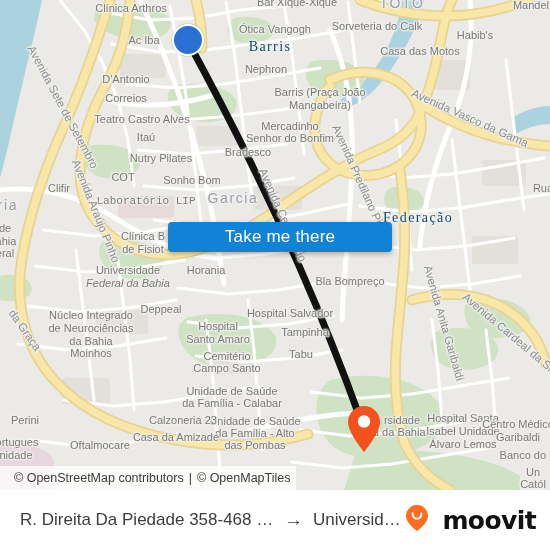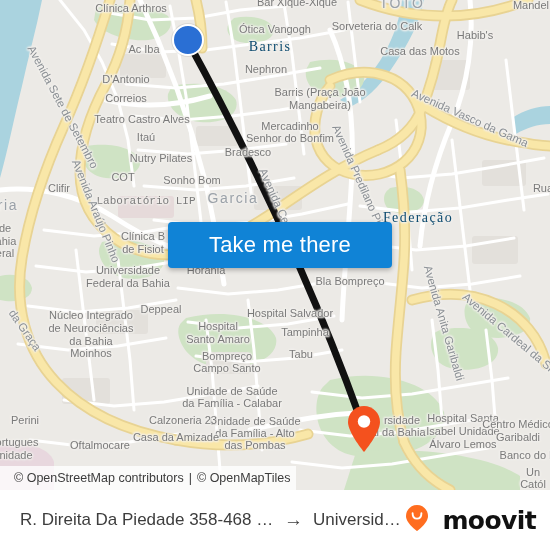--- a/index.html
+++ b/index.html
@@ -42,24 +42,24 @@
     background:#2a6fd4;border:2px solid #ffffff;
     left:172px;top:24px;
     box-shadow:0 0 0 1px rgba(0,0,0,.08);
   }
   #dest-pin{
     position:absolute;left:348px;top:406px;width:32px;height:46px;
   }
 
   
   #take-me-there{
-    position:absolute;left:168px;top:222px;width:224px;height:46px;
+    position:absolute;left:168px;top:222px;width:224px;height:30px;
     background:#1083d6;color:#ffffff;border:none;border-radius:4px;
     font-family:"Liberation Sans", sans-serif;
-    font-size:22px;letter-spacing:.2px;
+    font-size:17px;letter-spacing:.2px;
     cursor:pointer;
     box-shadow:0 2px 5px rgba(0,0,0,.28);
     display:flex;align-items:center;justify-content:center;
     padding:0;
   }
 
   
   #attribution{
     position:absolute;left:0;bottom:0;height:24px;
     background:rgba(255,255,255,.78);
@@ -226,21 +226,21 @@
             <path d="M196,0 C200,16 202,32 202,48"></path>
           </g>
         </g>
 
         <path d="M186,38 C230,118 268,196 300,268 C322,318 342,368 360,418" stroke="#111111" stroke-width="7" fill="none" stroke-linecap="round"></path>
       </g>
     </svg>
 
     <div id="map-labels">
         <div class="maplabel poi" style="left: 131px; top: 8px;">Clínica Arthros</div>
-        <div class="maplabel poi" style="left: 144px; top: 49px;">Ac Iba</div>
+        <div class="maplabel poi" style="left: 144px; top: 40px;">Ac Iba</div>
         <div class="maplabel poi" style="left: 126px; top: 79px;">D'Antonio</div>
         <div class="maplabel poi" style="left: 126px; top: 98px;">Correios</div>
         <div class="maplabel poi" style="left: 142px; top: 119px;">Teatro Castro Alves</div>
         <div class="maplabel poi" style="left: 146px; top: 137px;">Itaú</div>
         <div class="maplabel poi" style="left: 161px; top: 158px;">Nutry Pilates</div>
         <div class="maplabel poi" style="left: 59px; top: 188px;">Clifir</div>
         <div class="maplabel poi" style="left: 123px; top: 177px;">COT</div>
         <div class="maplabel poi" style="left: 192px; top: 180px;">Sonho Bom</div>
         <div class="maplabel poi" style="left: 146px; top: 201px; font-family: Liberation Mono, monospace;">Laboratório LIP</div>
         <div class="maplabel poi" style="left: 238px; top: 152px; padding-left: 20px;">Bradesco</div>
@@ -252,34 +252,34 @@
         <div class="maplabel poi" style="left: 475px; top: 35px;">Habib's</div>
         <div class="maplabel poi" style="left: 320px; top: 92px;">Barris (Praça João</div>
         <div class="maplabel poi" style="left: 320px; top: 105px;">Mangabeira)</div>
         <div class="maplabel poi" style="left: 290px; top: 126px;">Mercadinho</div>
         <div class="maplabel poi" style="left: 290px; top: 138px;">Senhor do Bonfim</div>
         <div class="maplabel area" style="left: 233px; top: 198px;">Garcia</div>
         <div class="maplabel hood" style="left: 418px; top: 218px;">Federação</div>
         <div class="maplabel poi" style="left: 143px; top: 236px;">Clínica B</div>
         <div class="maplabel poi" style="left: 143px; top: 249px;">de Fisiot</div>
         <div class="maplabel poi" style="left: 128px; top: 270px;">Universidade</div>
-        <div class="maplabel poi" style="left: 128px; top: 283px;">Federal da Bahia</div>
+        <div class="maplabel poi" style="left: 128px; top: 283px; font-style: italic;">Federal da Bahia</div>
         <div class="maplabel poi" style="left: 206px; top: 270px;">Horania</div>
         <div class="maplabel poi" style="left: 350px; top: 281px;">Bla Bompreço</div>
         <div class="maplabel poi" style="left: 161px; top: 309px;">Deppeal</div>
         <div class="maplabel poi" style="left: 91px; top: 315px;">Núcleo Integrado</div>
         <div class="maplabel poi" style="left: 91px; top: 328px;">de Neurociências</div>
         <div class="maplabel poi" style="left: 91px; top: 341px;">da Bahia</div>
         <div class="maplabel poi" style="left: 91px; top: 353px;">Moinhos</div>
         <div class="maplabel poi" style="left: 290px; top: 313px;">Hospital Salvador</div>
         <div class="maplabel poi" style="left: 218px; top: 326px;">Hospital</div>
         <div class="maplabel poi" style="left: 218px; top: 339px;">Santo Amaro</div>
         <div class="maplabel poi" style="left: 305px; top: 332px;">Tampinha</div>
         <div class="maplabel poi" style="left: 301px; top: 354px;">Tabu</div>
-        <div class="maplabel poi" style="left: 227px; top: 356px;">Bompreço</div>
+        <div class="maplabel poi" style="left: 227px; top: 356px;">Cemitério</div>
         <div class="maplabel poi" style="left: 227px; top: 368px;">Campo Santo</div>
         <div class="maplabel poi" style="left: 232px; top: 391px;">Unidade de Saúde</div>
         <div class="maplabel poi" style="left: 232px; top: 403px;">da Família - Calabar</div>
         <div class="maplabel poi" style="left: 255px; top: 421px;">Unidade de Saúde</div>
         <div class="maplabel poi" style="left: 255px; top: 433px;">da Família - Alto</div>
         <div class="maplabel poi" style="left: 255px; top: 445px;">das Pombas</div>
         <div class="maplabel poi" style="left: 183px; top: 420px;">Calzoneria 23</div>
         <div class="maplabel poi" style="left: 176px; top: 437px;">Casa da Amizade</div>
         <div class="maplabel poi" style="left: 25px; top: 420px;">Perini</div>
         <div class="maplabel poi" style="left: 100px; top: 445px;">Oftalmocare</div>

